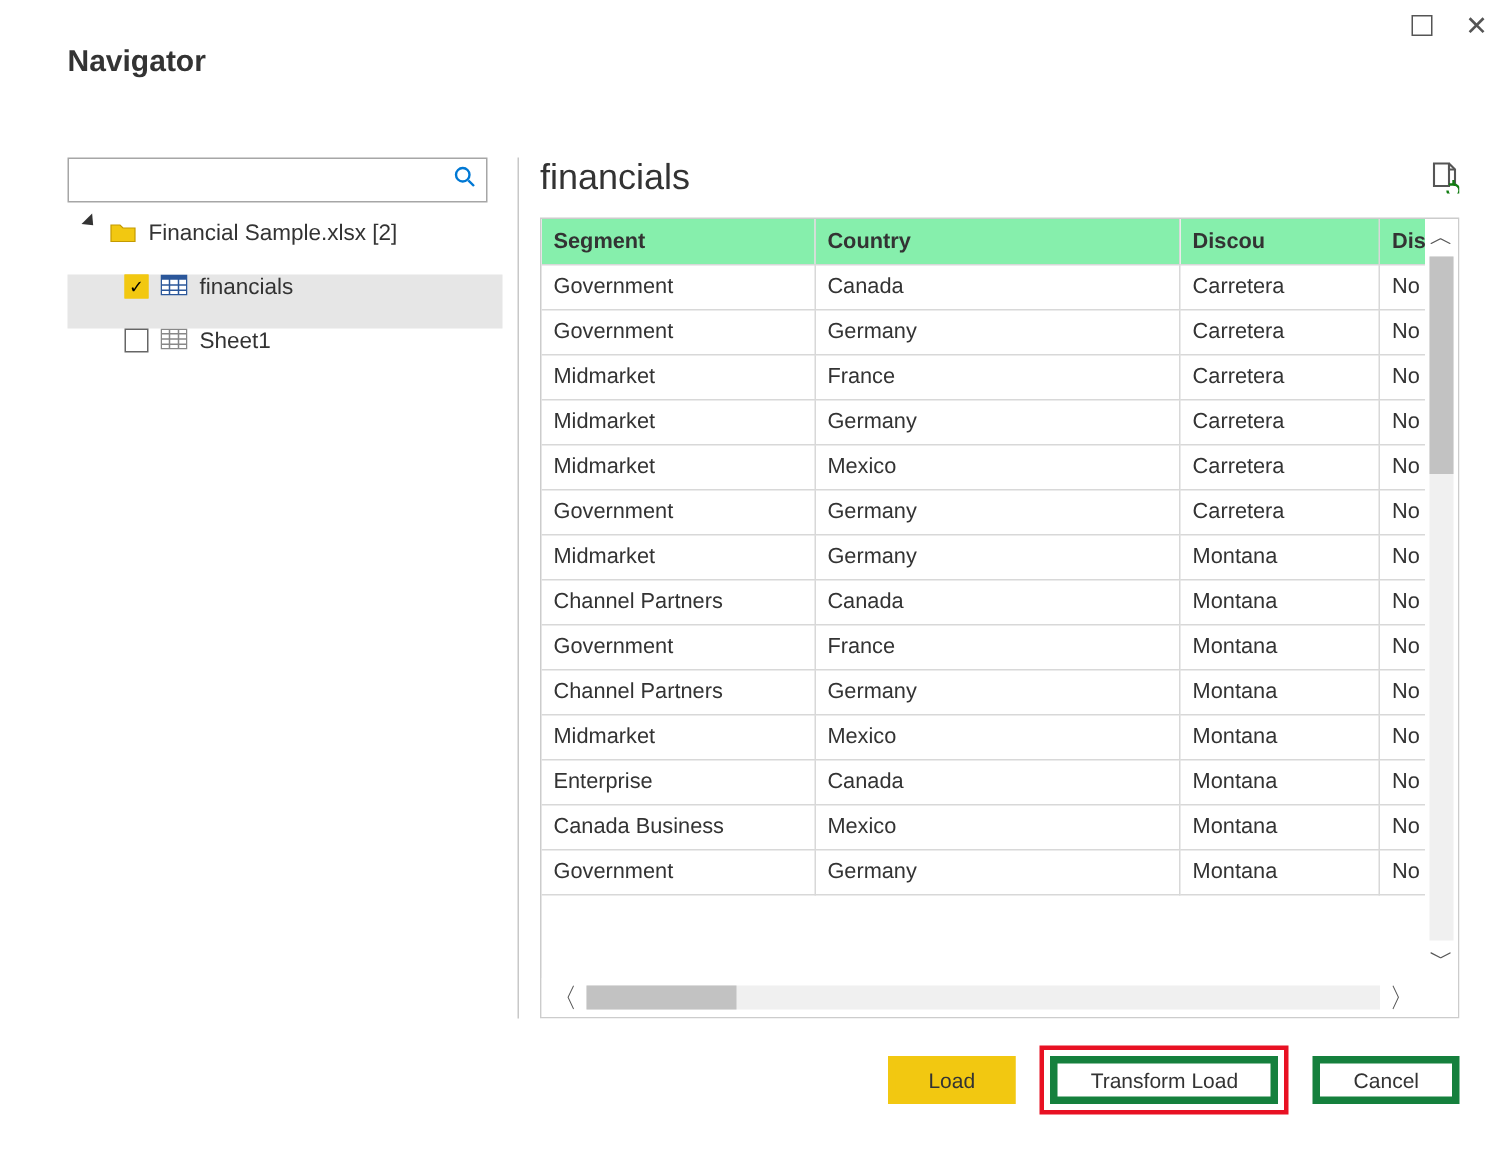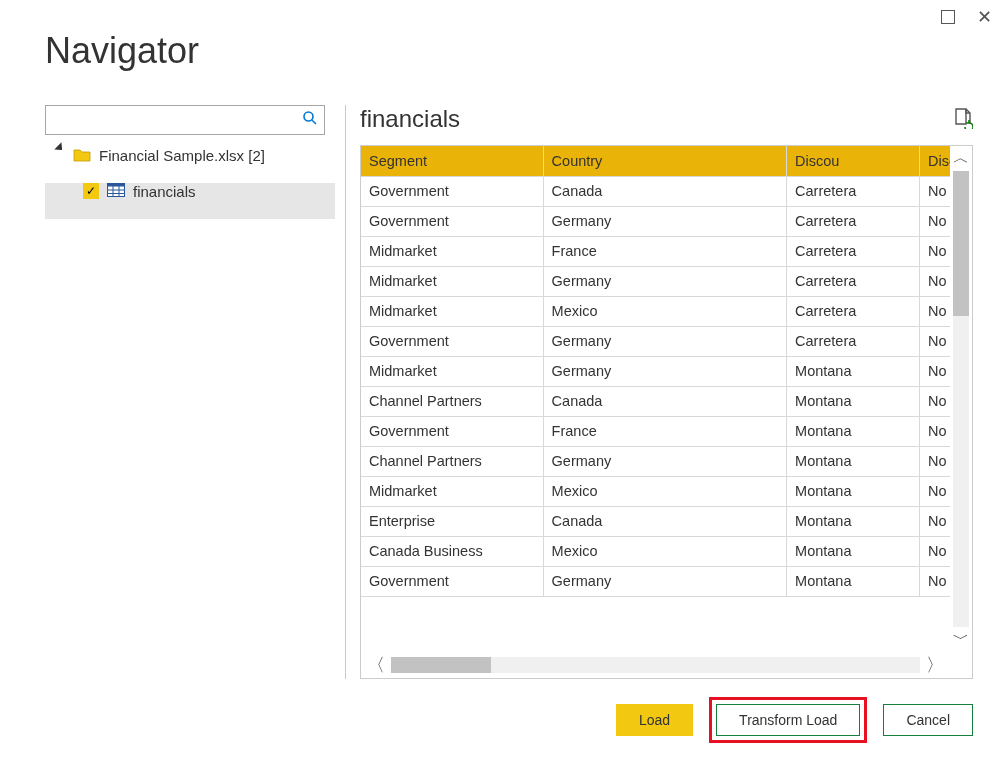--- a/index.html
+++ b/index.html
@@ -24,22 +24,22 @@
   .titlebar-controls .winbox {
     width: 14px; height: 14px;
     border: 1px solid #555;
   }
   .titlebar-controls .winclose {
     font-size: 18px;
     color: #555;
     line-height: 14px;
   }
   .dialog-title {
-    font-size: 36px;
-    font-weight: 400;
+    font-size: 20px;
+    font-weight: 700;
     color: #333;
     position: absolute;
     top: 30px;
     left: 45px;
   }
   .content {
     position: absolute;
     top: 105px;
     left: 45px;
     right: 35px;
@@ -173,22 +173,22 @@
   .data-grid th, .data-grid td {
     border: 1px solid #d8d8d8;
     padding: 6px 8px;
     text-align: left;
     font-size: 14.5px;
     height: 30px;
     overflow: hidden;
     white-space: nowrap;
   }
   .data-grid th {
-    background: #eab308;
-    font-weight: 400;
+    background: #86efac;
+    font-weight: 700;
     border-top: none;
   }
   .data-grid th:first-child, .data-grid td:first-child { border-left: none; }
   .col-seg { width: 178px; }
   .col-cty { width: 238px; }
   .col-prd { width: 130px; }
   .col-dsc { width: 40px; }
   .grid-viewport {
     position: absolute;
     top: 0; left: 0; right: 22px; bottom: 26px;
@@ -224,21 +224,21 @@
     position: absolute;
     bottom: 26px;
     right: 35px;
     display: flex;
     gap: 16px;
     align-items: center;
   }
   .btn {
     height: 32px;
     padding: 0 22px;
-    border: 1px solid #15803d;
+    border: 5px solid #15803d;
     background: #fff;
     font-size: 14px;
     cursor: pointer;
     display: flex;
     align-items: center;
     justify-content: center;
   }
   .btn.primary {
     background: #f2c811;
     border-color: #f2c811;
@@ -291,20 +291,34 @@
               <rect x="0.5" y="0.5" width="17" height="3" fill="#2b579a"></rect>
               <line x1="6" y1="0.5" x2="6" y2="13.5" stroke="#2b579a"></line>
               <line x1="12" y1="0.5" x2="12" y2="13.5" stroke="#2b579a"></line>
               <line x1="0.5" y1="7" x2="17.5" y2="7" stroke="#2b579a"></line>
               <line x1="0.5" y1="10.5" x2="17.5" y2="10.5" stroke="#2b579a"></line>
             </svg>
         </span>
         <span class="tree-label">financials</span>
       </div>
 
+      <div class="tree-node tree-child">
+        <span class="checkbox"></span>
+        <span class="table-icon">
+          <svg width="18" height="14" viewBox="0 0 18 14">
+              <rect x="0.5" y="0.5" width="17" height="13" fill="#fff" stroke="#888"></rect>
+              <line x1="6" y1="0.5" x2="6" y2="13.5" stroke="#888"></line>
+              <line x1="12" y1="0.5" x2="12" y2="13.5" stroke="#888"></line>
+              <line x1="0.5" y1="3.5" x2="17.5" y2="3.5" stroke="#888"></line>
+              <line x1="0.5" y1="7" x2="17.5" y2="7" stroke="#888"></line>
+              <line x1="0.5" y1="10.5" x2="17.5" y2="10.5" stroke="#888"></line>
+            </svg>
+        </span>
+        <span class="tree-label">Sheet1</span>
+      </div>
     </div>
   </div>
 
   <div class="divider"></div>
 
   <div class="right-pane">
     <div class="preview-header">
       <div class="preview-title">financials</div>
       <span>
         <svg width="20" height="22" viewBox="0 0 20 22">

